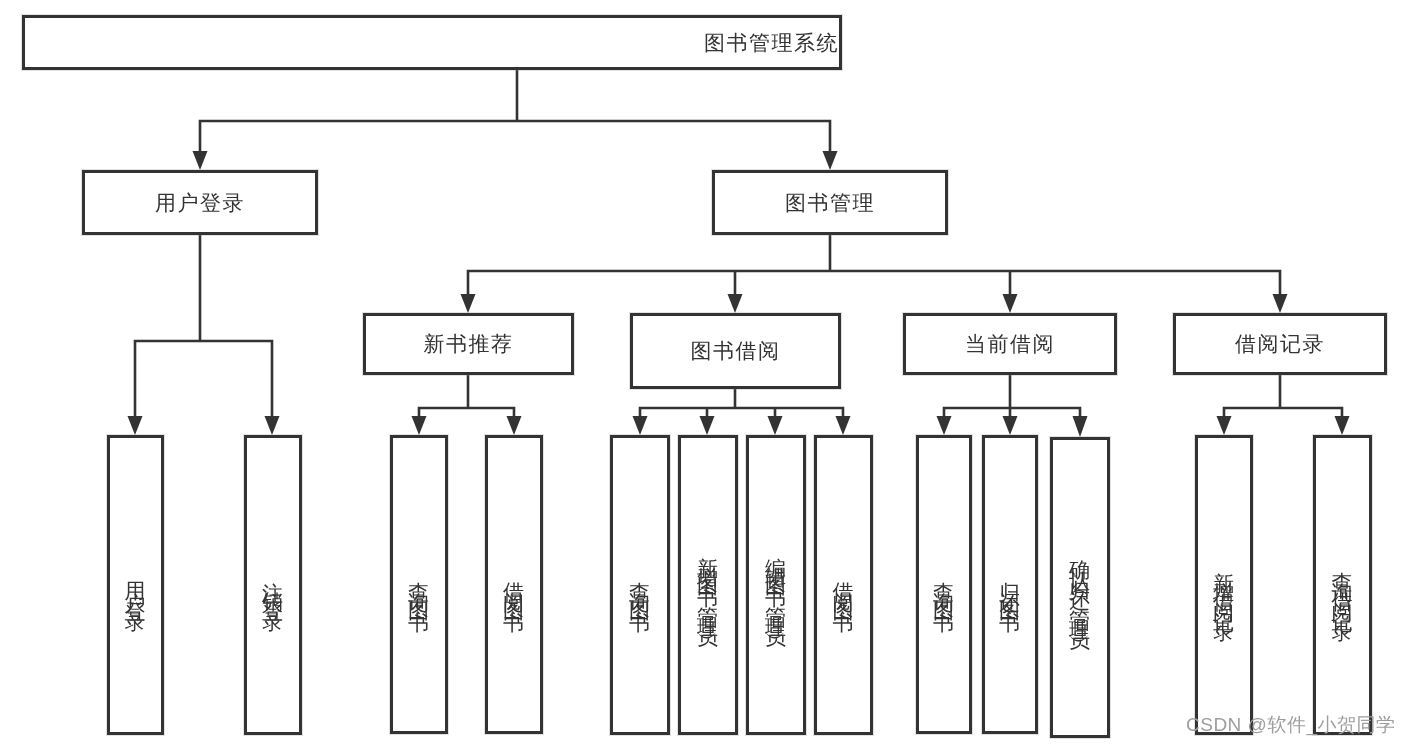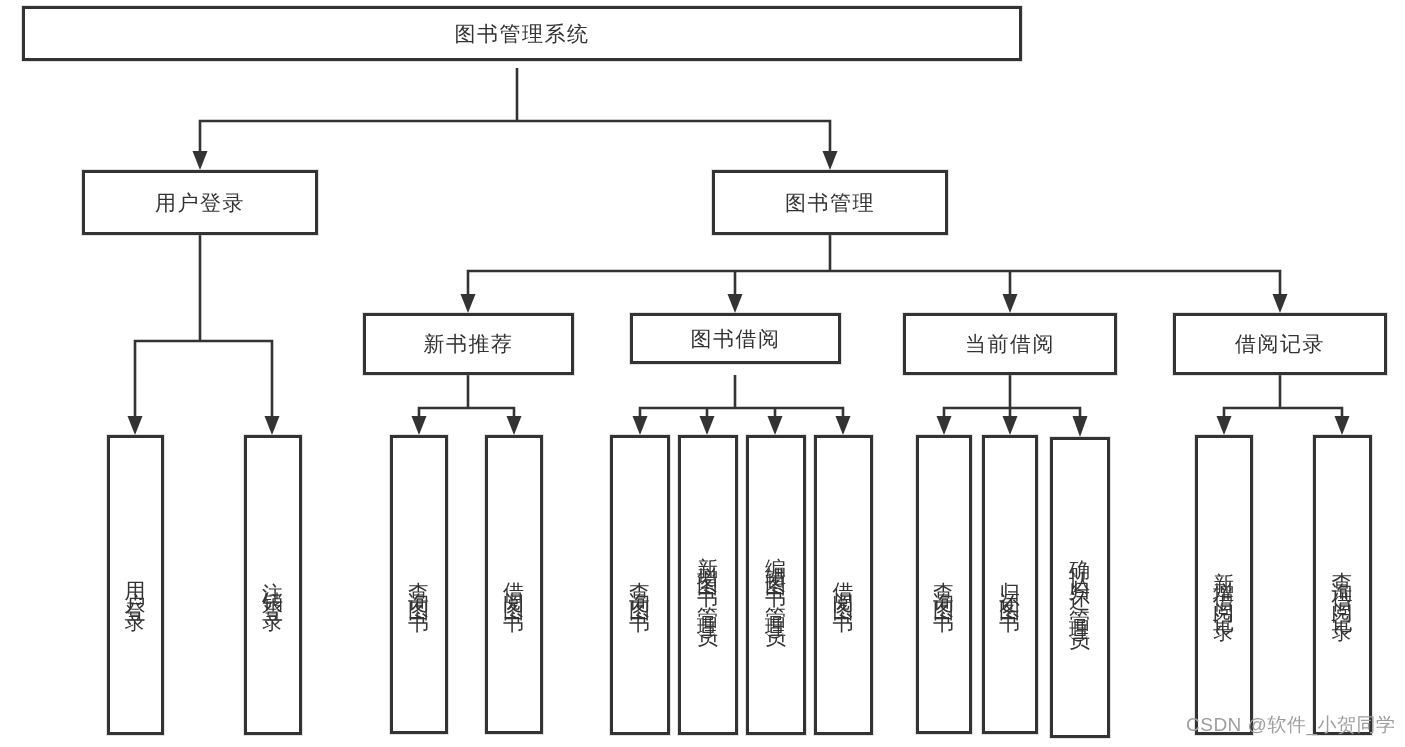--- a/index.html
+++ b/index.html
@@ -35,27 +35,27 @@
   }
   .vnode {
     writing-mode: vertical-rl;
     text-orientation: mixed;
     font-size: 21px;
     letter-spacing: 10px;
     line-height: 1;
     white-space: nowrap;
   }
   
-  .n-root           { left: 22px;   top: 6px;  width: 1000px; height: 55px; }
+  .n-root           { left: 22px;   top: 15px;  width: 820px; height: 55px; justify-content: flex-end; }
   
   .n-user-login     { left: 82px;   top: 170px; width: 236px;  height: 65px; }
   .n-book-mgmt      { left: 712px;  top: 170px; width: 236px;  height: 65px; }
   
   .n-new-book       { left: 363px;  top: 313px; width: 211px;  height: 62px; }
-  .n-book-borrow    { left: 630px;  top: 313px; width: 211px;  height: 51px; }
+  .n-book-borrow    { left: 630px;  top: 313px; width: 211px;  height: 76px; }
   .n-current-borrow { left: 903px;  top: 313px; width: 214px;  height: 62px; }
   .n-borrow-record  { left: 1173px; top: 313px; width: 214px;  height: 62px; }
   
   .n-login-leaf     { left: 107px;  top: 435px; width: 57px; height: 300px; }
   .n-logout-leaf    { left: 244px;  top: 435px; width: 58px; height: 300px; }
   .n-nb-query       { left: 390px;  top: 435px; width: 58px; height: 299px; }
   .n-nb-borrow      { left: 485px;  top: 435px; width: 58px; height: 299px; }
   .n-bb-query       { left: 610px;  top: 435px; width: 60px; height: 300px; }
   .n-bb-add         { left: 678px;  top: 435px; width: 60px; height: 300px; }
   .n-bb-edit        { left: 746px;  top: 435px; width: 60px; height: 300px; }

